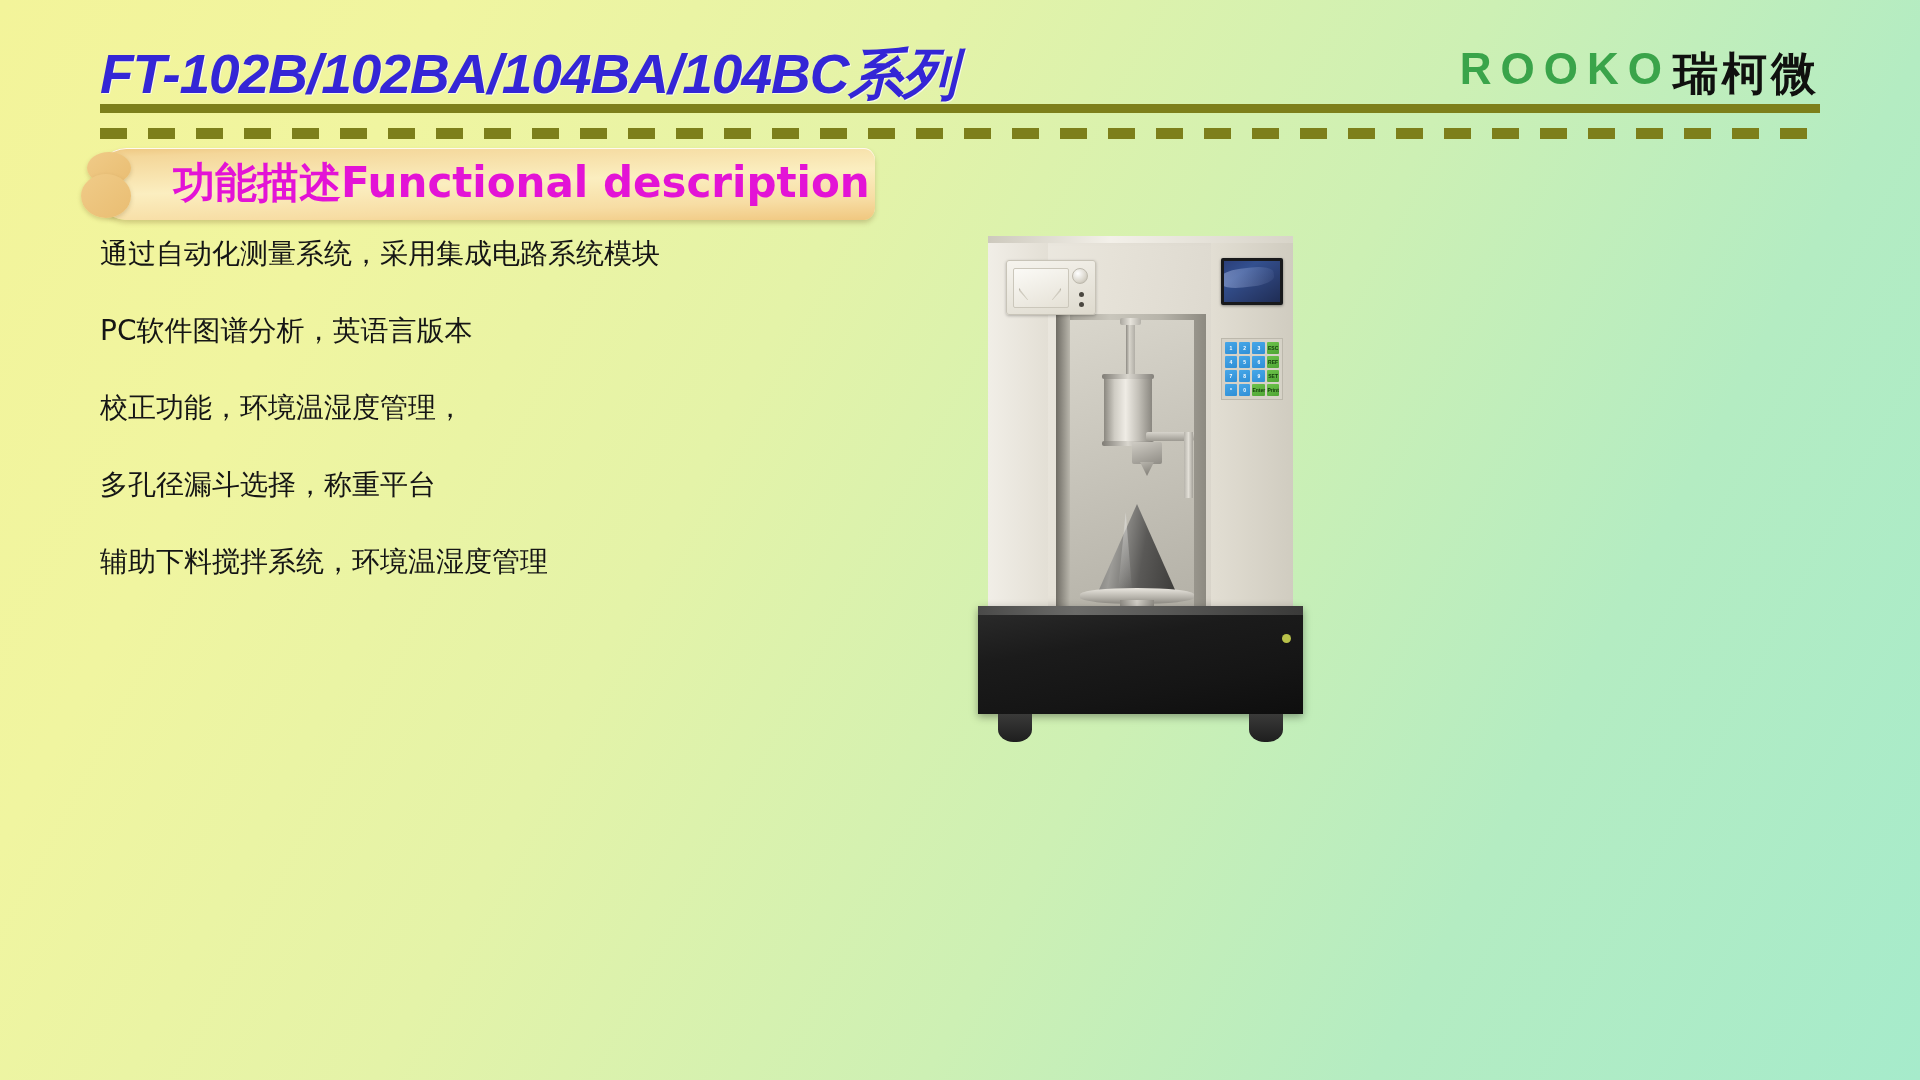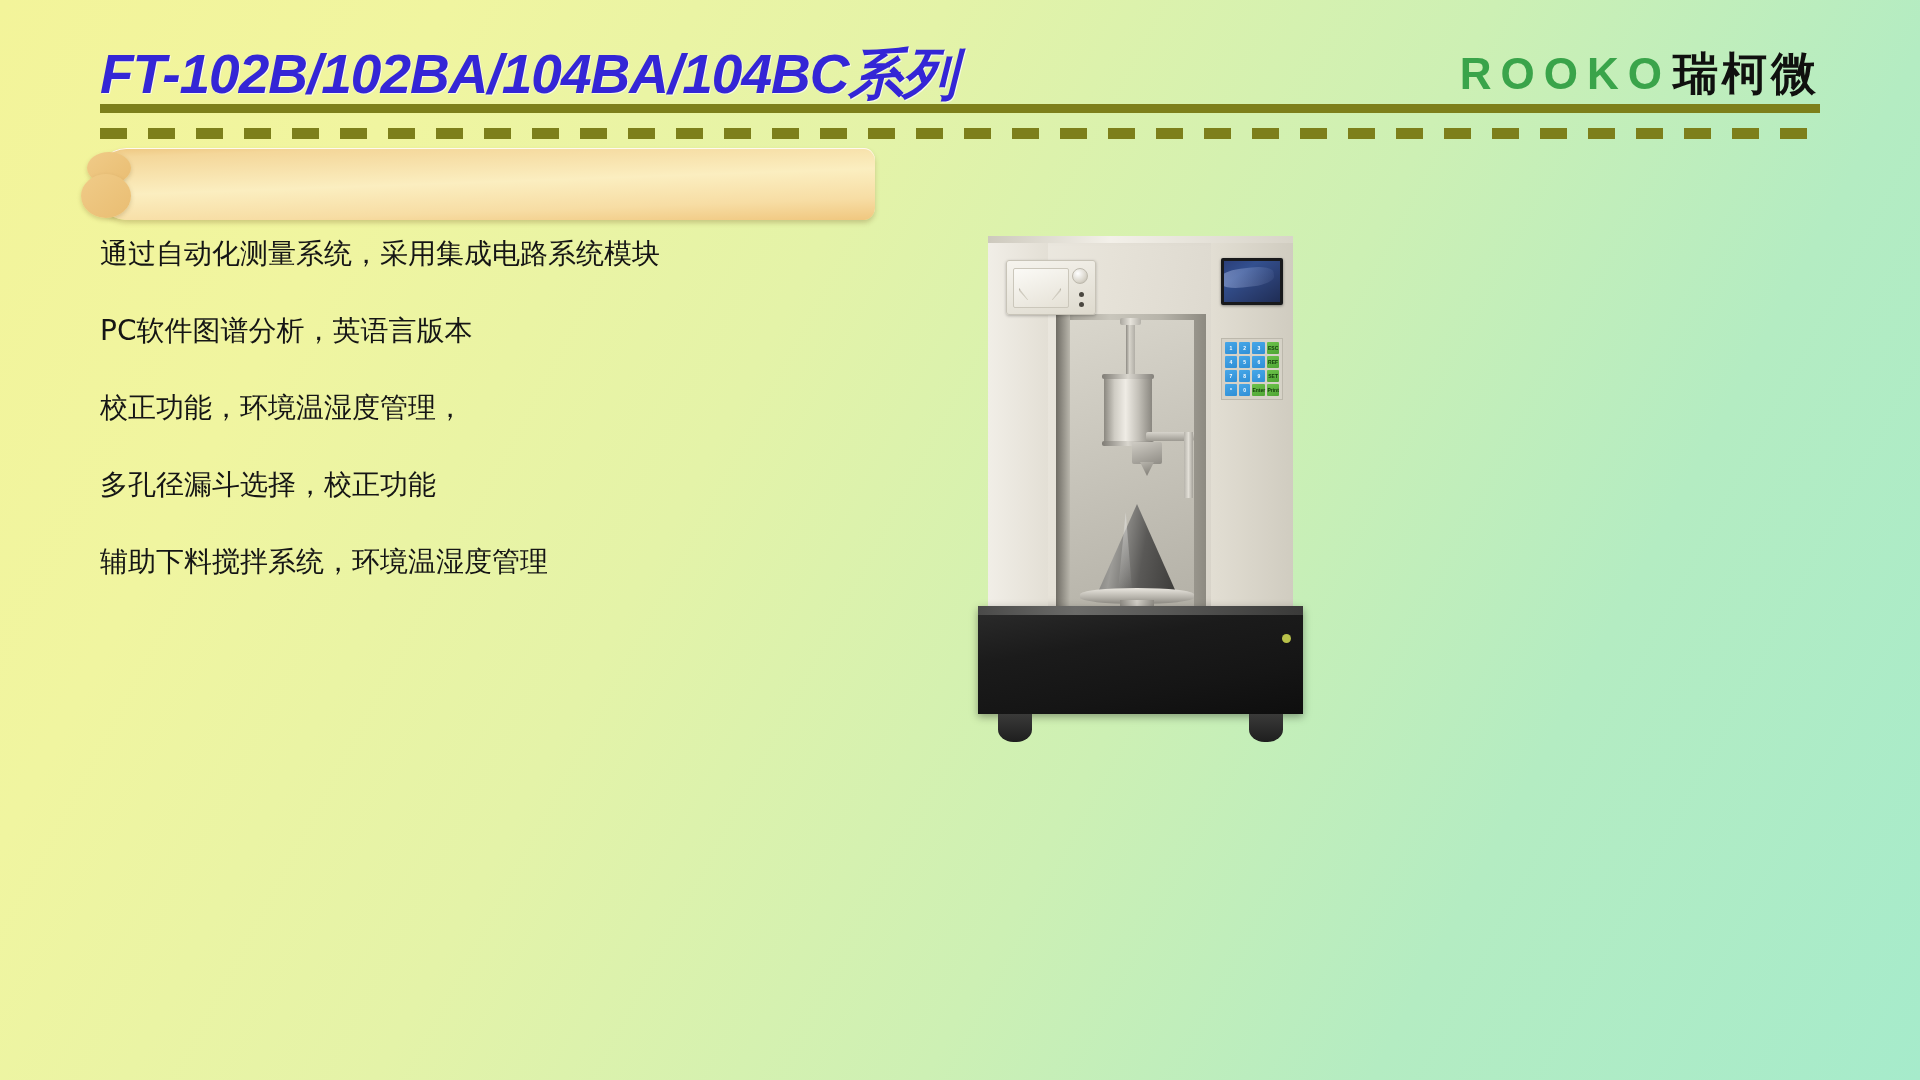--- a/index.html
+++ b/index.html
@@ -15,21 +15,21 @@
 
   #title-text{
     position:absolute; left:100px; top:38px;
     font-size:55px; font-weight:bold; font-style:italic;
     color:#3426d6; letter-spacing:-1px; white-space:nowrap;
     font-family:"Liberation Sans","DejaVu Sans",sans-serif;
     text-shadow:1px 1px 0 #ffffffaa;
     text-align:center;
   }
 
-  #brand { position:absolute; right:100px; top:44px; white-space:nowrap; display:flex; align-items:center; }
+  #brand { position:absolute; right:100px; top:44px; white-space:nowrap; display:flex; align-items:flex-start; }
   #brand-latin{
     font-size:44px; font-weight:bold; color:#3aa44a; letter-spacing:9px;
     font-family:"Liberation Sans","DejaVu Sans",sans-serif;
   }
   #brand-cn{
     font-size:45px; font-weight:bold; color:#10100f; letter-spacing:4px;
     font-family:"DejaVu Sans","Liberation Sans",sans-serif; margin-left:2px;
   }
 
   #rule-solid{
@@ -266,27 +266,28 @@
   </div>
 
   <div id="rule-solid"></div>
   <div id="rule-dashed"></div>
 </div>
 
 <div id="badge-wrap">
   <div id="badge-shape"></div>
   <div id="badge-lobe-a"></div>
   <div id="badge-lobe-b"></div>
+  <div id="badge-label">功能描述Functional description</div>
 </div>
 
 <div id="body-lines">
   <div class="body-line">通过自动化测量系统，采用集成电路系统模块</div>
   <div class="body-line">PC软件图谱分析，英语言版本</div>
   <div class="body-line">校正功能，环境温湿度管理，</div>
-  <div class="body-line">多孔径漏斗选择，校正功能</div>
+  <div class="body-line">多孔径漏斗选择，称重平台</div>
   <div class="body-line">辅助下料搅拌系统，环境温湿度管理</div>
 </div>
 
 <div id="machine">
 
   <div class="cab-body"></div>
   <div class="cab-left-panel"></div>
   <div class="cab-right-panel"></div>
   <div class="cab-top-edge"></div>
 

